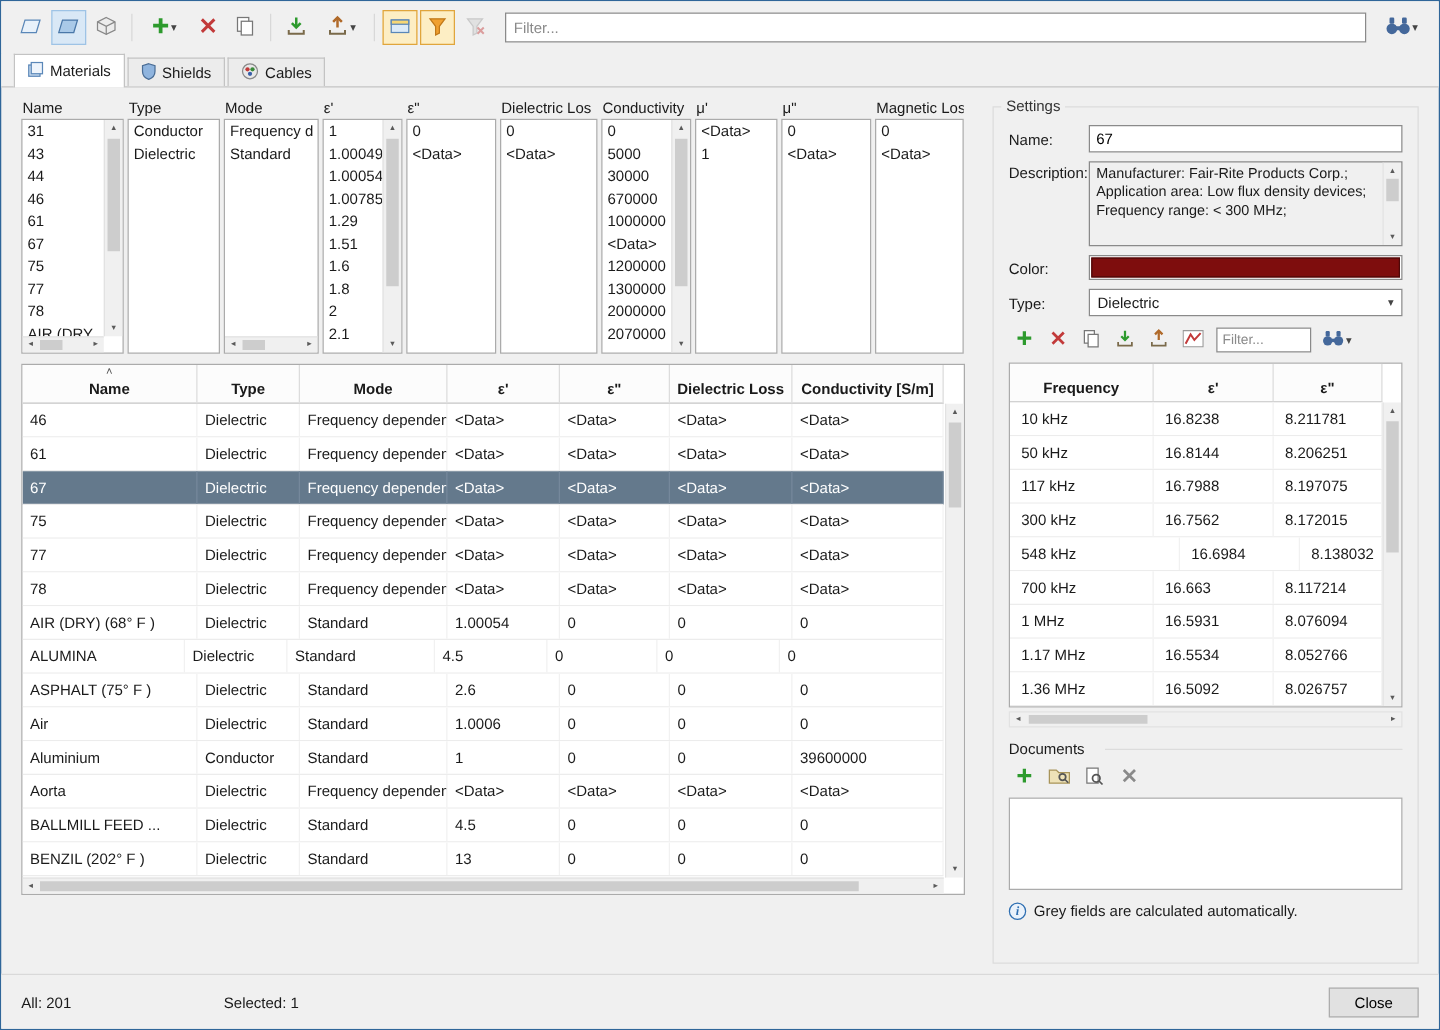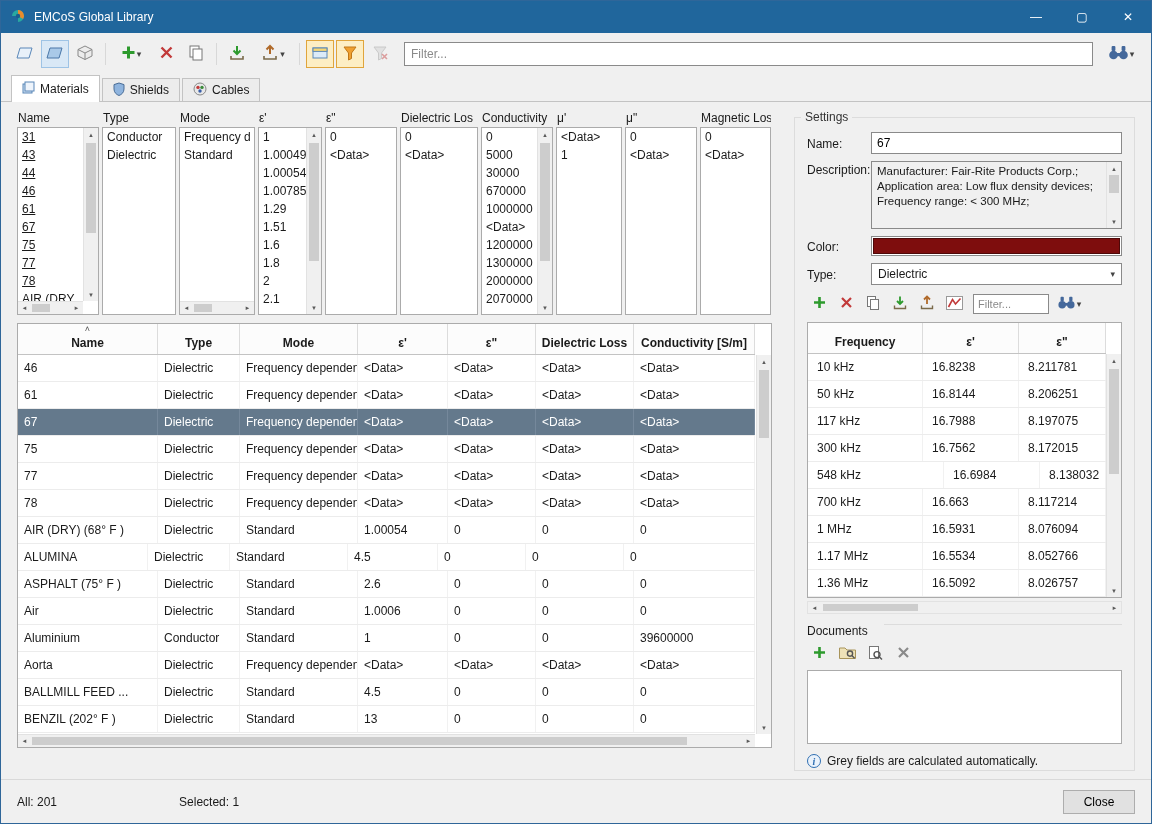--- a/index.html
+++ b/index.html
@@ -82,50 +82,37 @@
 
   .freq-table{position:relative;height:276px;background:#fff;border:1px solid #ababab;overflow:hidden;}
   .ft-head{display:flex;height:31px;margin-right:15px;background:#fcfcfc;border-bottom:1px solid #c3c3c3;font-weight:bold;}
   .ft-body{margin-right:15px;}
   .ft-body .trow{height:27px;}
   .ft-body .tcell{padding-left:9px;}
   .freq-table > .vscroll{top:31px;bottom:0;}
   .hslot{position:relative;height:14px;margin-top:2px;}
   .hslot .hscroll{border:1px solid #e2e2e2;}
 
-  .docs-head{display:flex;gap:16px;margin-top:10px;}
+  .docs-head{display:flex;align-items:center;gap:16px;margin-top:10px;}
   .docs-line{flex:1;height:1px;background:#dcdcdc;}
   .docs-toolbar{display:flex;align-items:center;gap:4px;margin:4px 0 4px 0;}
   .docs-box{height:74px;background:#fff;border:1px solid #ababab;}
   .info-row{display:flex;align-items:center;gap:6px;margin-top:10px;}
   .info-icon{width:14px;height:14px;flex:0 0 14px;border-radius:50%;border:1px solid #2f6fb2;color:#2f6fb2;font-size:10px;font-weight:bold;font-style:italic;display:flex;align-items:center;justify-content:center;font-family:"Liberation Serif",serif;background:#eaf2fb;}
 
   
   .statusbar{height:44px;flex:0 0 auto;border-top:1px solid #d9d9d9;display:flex;align-items:center;padding:0 16px;background:#f0f0f0;}
   .status-selected{margin-left:122px;}
   .close-btn{margin-left:auto;width:72px;height:24px;background:#e1e1e1;border:1px solid #adadad;font:inherit;}
 </style>
 </head>
 <body>
 
 <div class="window">
 
-  <div class="titlebar">
-    <span><svg width="18" height="18" viewBox="0 0 18 18">
-          <path fill="#2aa8a0" d="M3 9a6 6 0 1 1 6 6L9 9z"></path>
-          <path fill="#e88b2d" d="M9 3a6 6 0 0 1 5.2 9L9 9z"></path>
-          <circle cx="9" cy="9" r="2.2" fill="#1b5e8f"></circle>
-        </svg></span>
-    <span class="title">EMCoS Global Library</span>
-    <div class="winbtns">
-      <div class="winbtn">—</div>
-      <div class="winbtn">▢</div>
-      <div class="winbtn">✕</div>
-    </div>
-  </div>
 
   <div class="toolbar">
     <div class="tbtn">
         <span><svg width="20" height="18" viewBox="0 0 20 18">
             <path d="M5 4 L17 4 L14 14 L2 14 Z" fill="#e8f1fa" stroke="#5a87b8"></path>
           </svg></span>
       </div>
     <div class="tbtn pressed">
         <span><svg width="20" height="18" viewBox="0 0 20 18">
             <path d="M5 4 L17 4 L14 14 L2 14 Z" fill="#a9c9e8" stroke="#4a77a8"></path>
@@ -226,21 +213,21 @@
       <span>Cables</span>
     </div>
   </div>
 
   <div class="content">
     <div class="left">
       <div class="filter-lists">
           <div class="fcol" style="width: 82px;">
             <div class="fhead">Name</div>
             <div class="fbox">
-              <div class="fitems" style="margin-right: 15px; text-decoration: underline;">
+              <div class="fitems" style="margin-right: 15px;">
                 <div class="fitem">31</div>
                 <div class="fitem">43</div>
                 <div class="fitem">44</div>
                 <div class="fitem">46</div>
                 <div class="fitem">61</div>
                 <div class="fitem">67</div>
                 <div class="fitem">75</div>
                 <div class="fitem">77</div>
                 <div class="fitem">78</div>
                 <div class="fitem">AIR (DRY</div>

